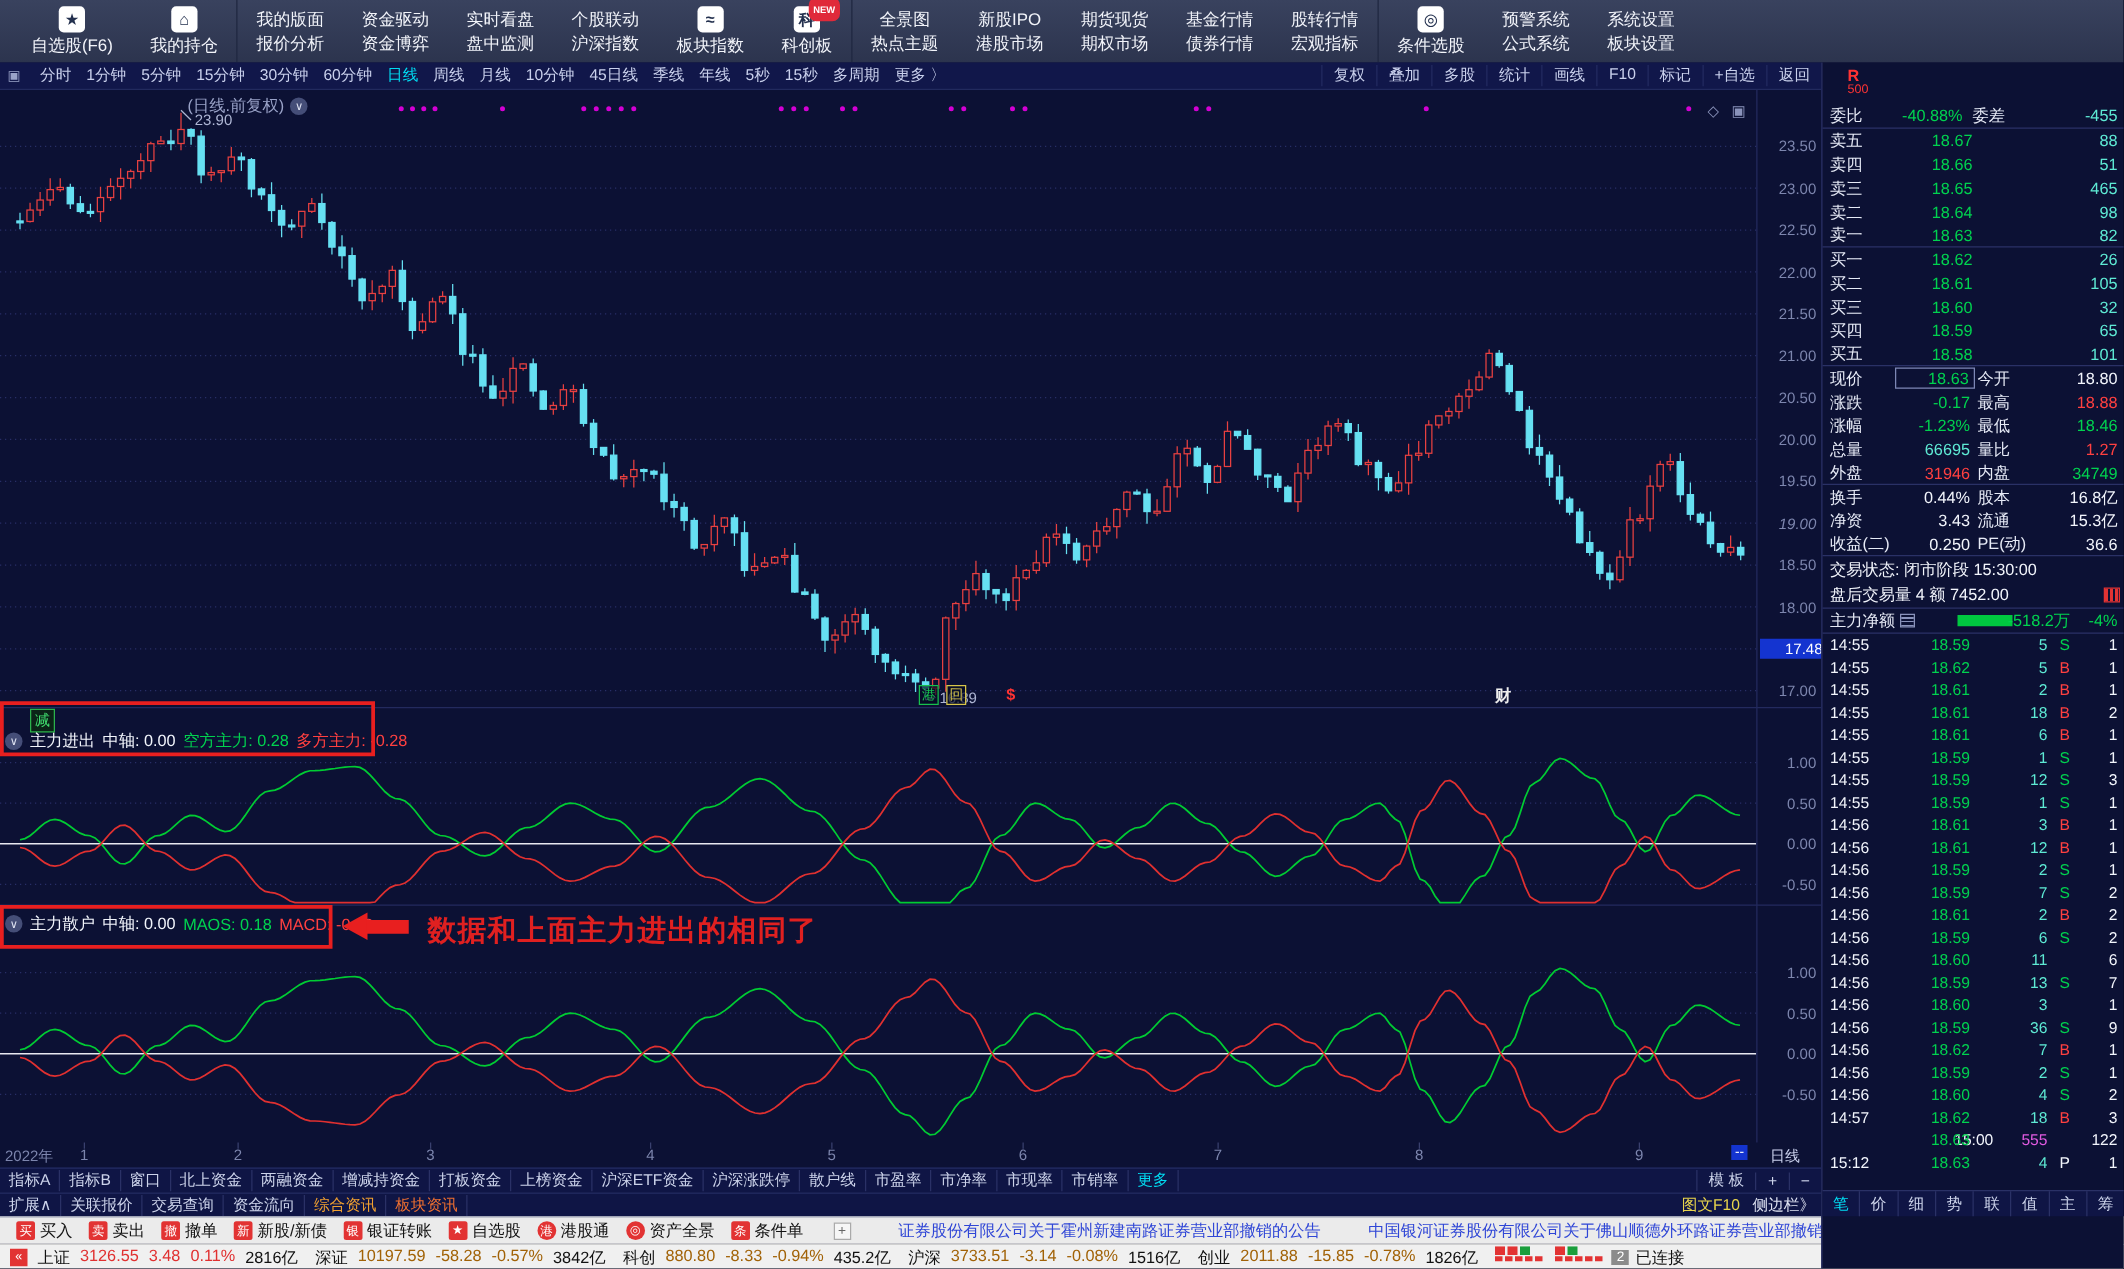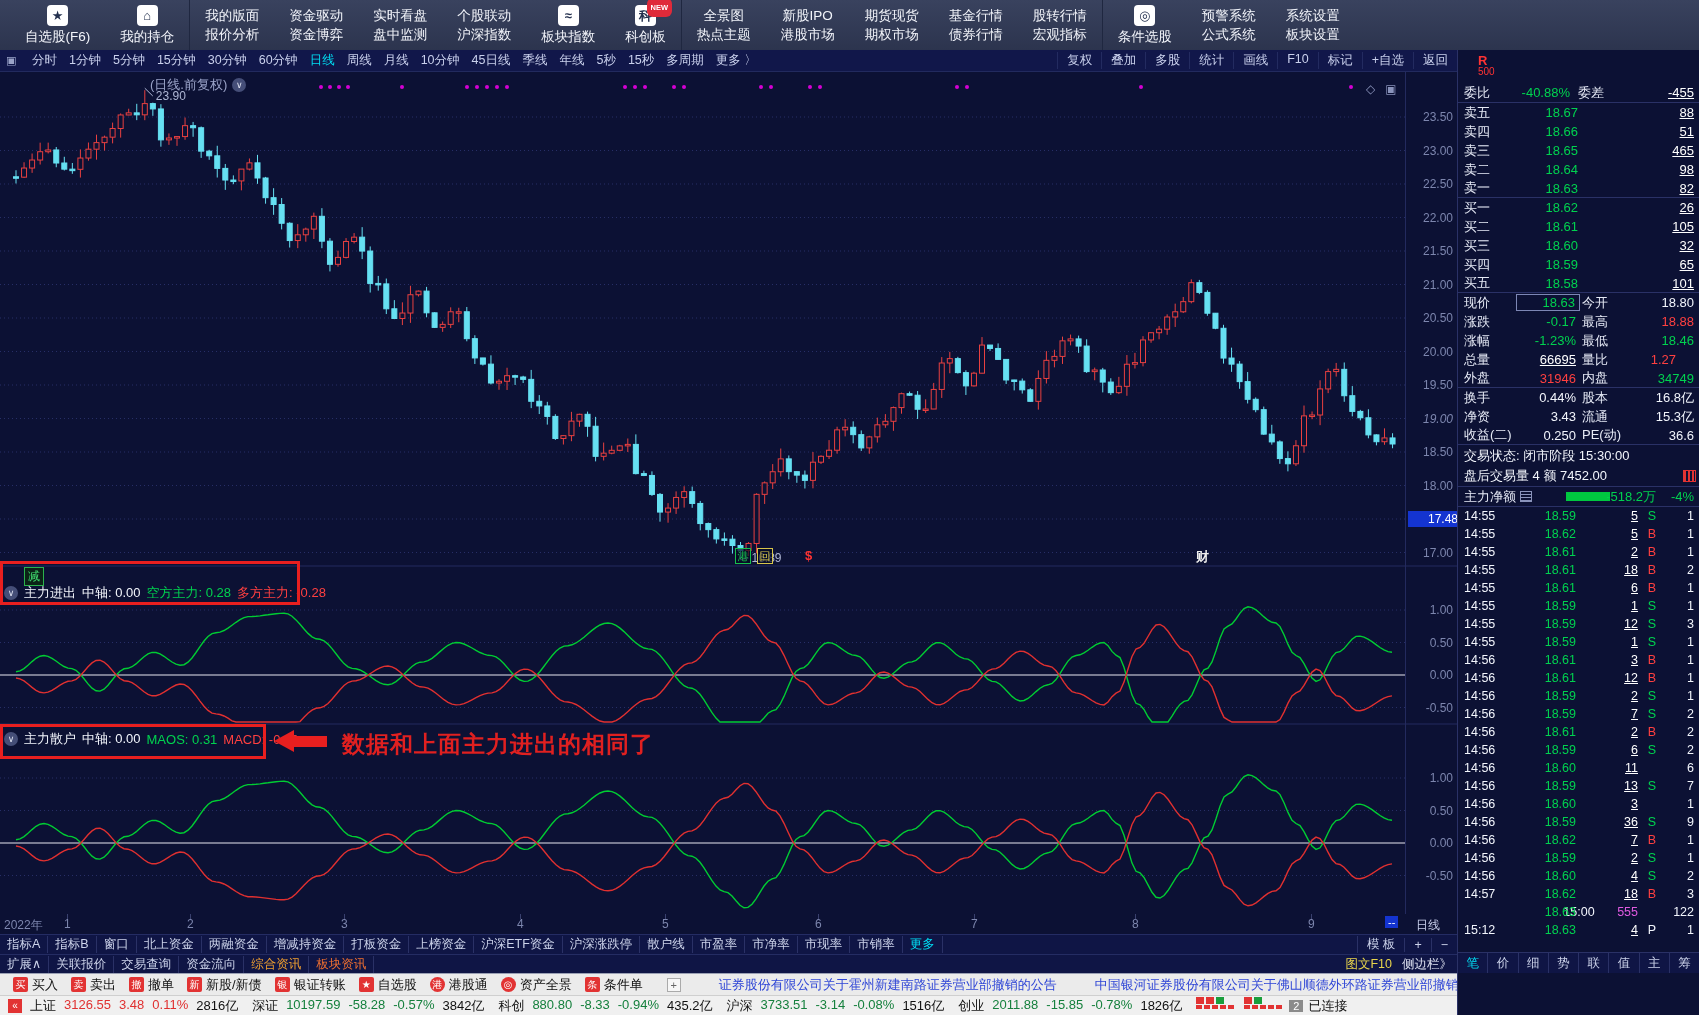--- a/index.html
+++ b/index.html
@@ -63,29 +63,29 @@
   
   #tradebar{left:0;top:973px;width:1699px;height:22px;background:#ebebeb;border-top:1px solid #9aa0b4;display:flex;align-items:center;color:#111;font-size:13px;}
   .trd{display:flex;align-items:center;gap:4px;margin-left:13px;cursor:pointer;white-space:nowrap;}
   .trd-ic{width:15px;height:15px;background:#e23333;color:#fff;font-size:10px;display:flex;align-items:center;justify-content:center;border-radius:2px;}
   .trd-ic.round{border-radius:50%;}
   .plus-box{width:14px;height:14px;border:1px solid #aaa;background:#f6f6f6;color:#666;font-size:11px;display:flex;align-items:center;justify-content:center;margin-left:24px;}
   .news-link{color:#2f46d6;margin-left:38px;cursor:pointer;white-space:nowrap;}
   #indexbar{left:0;top:995px;width:1699px;height:20px;background:#f0f0f0;border-top:1px solid #cfcfcf;display:flex;align-items:center;color:#111;font-size:13px;}
   .idx-ic{width:14px;height:14px;background:#e23333;color:#fff;font-size:10px;display:flex;align-items:center;justify-content:center;margin:0 8px;}
   .idx-seg{display:flex;gap:8px;margin-right:14px;white-space:nowrap;}
-  .up{color:#e03030;} .down{color:#15803d;}
+  .up{color:#e03030;} .down{color:#a16207;}
   .conn-badge{background:#8b8b8b;color:#fff;font-size:11px;padding:0 4px;margin:0 5px;}
 
   
   #sidebar{left:1457px;top:50px;width:242px;height:965px;background:#0c1134;border-left:1px solid #2a3166;font-size:13px;}
   .sb-row{position:relative;display:flex;align-items:center;padding:0 6px;white-space:nowrap;}
   .sb-div{border-bottom:1px solid #2a3166;}
   .lab{color:#e6eaf6;}
-  .g{color:#00d24f;} .r{color:#ff4040;} .y{color:#ffffff;text-decoration:underline;} .w{color:#f2f5fc;} .m{color:#e05ae0;}
+  .g{color:#00d24f;} .r{color:#ff4040;} .y{color:#5eead4;} .w{color:#f2f5fc;} .m{color:#e05ae0;}
   .ra{position:absolute;text-align:right;}
   #logoR{color:#ff3333;font-weight:bold;font-size:13px;line-height:10px;padding:6px 0 0 20px;}
   #logo5{color:#ff3333;font-size:10px;padding-left:20px;}
   .prc-box{position:absolute;border:1px solid #7d87b5;text-align:right;padding:0 4px;}
   .flow-bar{position:absolute;height:9px;background:#00c840;}
   .mini-lines-ic{display:inline-block;width:12px;height:11px;border:1px solid #8a93bb;margin-left:4px;background:repeating-linear-gradient(#0c1134 0 2px,#8a93bb 2px 3px);}
   .after-ic{position:absolute;right:4px;width:13px;height:12px;border:1px solid #e23333;background:repeating-linear-gradient(90deg,#e23333 0 2px,transparent 2px 4px);}
   #sb-tabs{position:absolute;left:0;top:902px;width:242px;height:21px;display:flex;border-top:1px solid #2a3166;background:#0f1545;}
   .sb-tab{flex:1;text-align:center;line-height:20px;border-right:1px solid #2a3166;color:#ccd3ea;font-size:12.5px;cursor:pointer;}
   .sb-tab.active{color:#00dcf2;}
@@ -616,21 +616,21 @@
           <span class="chev-circle">∨</span>
           <span class="ph-name">主力进出</span>
           <span style="color: rgb(242, 245, 252);">中轴: 0.00</span>
           <span style="color: rgb(0, 210, 79);">空方主力: 0.28</span>
           <span style="color: rgb(255, 64, 64);">多方主力: -0.28</span>
         </div>
         <div class="pane-header" style="left: 4px; top: 658px;">
           <span class="chev-circle">∨</span>
           <span class="ph-name">主力散户</span>
           <span style="color: rgb(242, 245, 252);">中轴: 0.00</span>
-          <span style="color: rgb(0, 210, 79);">MAOS: 0.31</span>
+          <span style="color: rgb(0, 210, 79);">MAOS: 0.18</span>
           <span style="color: rgb(255, 64, 64);">MACD: -0.28</span>
         </div>
       </div>
     <div id="annotations">
         <div class="red-box" style="left: 0px; top: 489px; width: 300px; height: 44px;"></div>
         <div class="red-box" style="left: 0px; top: 652px; width: 266px; height: 35px;"></div>
         <div class="arrow-head" style="left: 274px; top: 658px;"></div>
         <div class="arrow-body" style="left: 293px; top: 664px; width: 34px; height: 11px;"></div>
         <div class="anno-text" style="left: 342px; top: 657px;">数据和上面主力进出的相同了</div>
       </div>
@@ -893,21 +893,21 @@
         <div class="sb-row" style="height: 19px;">
           <span class="lab">涨幅</span>
           <span class="ra g" style="right: 124px;">-1.23%</span>
           <span class="lab" style="position: absolute; left: 124px;">最低</span>
           <span class="ra g" style="right: 6px;">18.46</span>
         </div>
         <div class="sb-row" style="height: 19px;">
           <span class="lab">总量</span>
           <span class="ra y" style="right: 124px;">66695</span>
           <span class="lab" style="position: absolute; left: 124px;">量比</span>
-          <span class="ra r" style="right: 24px;">1.27</span>
+          <span class="ra r" style="right: 6px;">1.27</span>
         </div>
         <div class="sb-row sb-div" style="height: 19px;">
           <span class="lab">外盘</span>
           <span class="ra r" style="right: 124px;">31946</span>
           <span class="lab" style="position: absolute; left: 124px;">内盘</span>
           <span class="ra g" style="right: 6px;">34749</span>
         </div>
         <div class="sb-row" style="height: 19px;">
           <span class="lab">换手</span>
           <span class="ra w" style="right: 124px;">0.44%</span>

